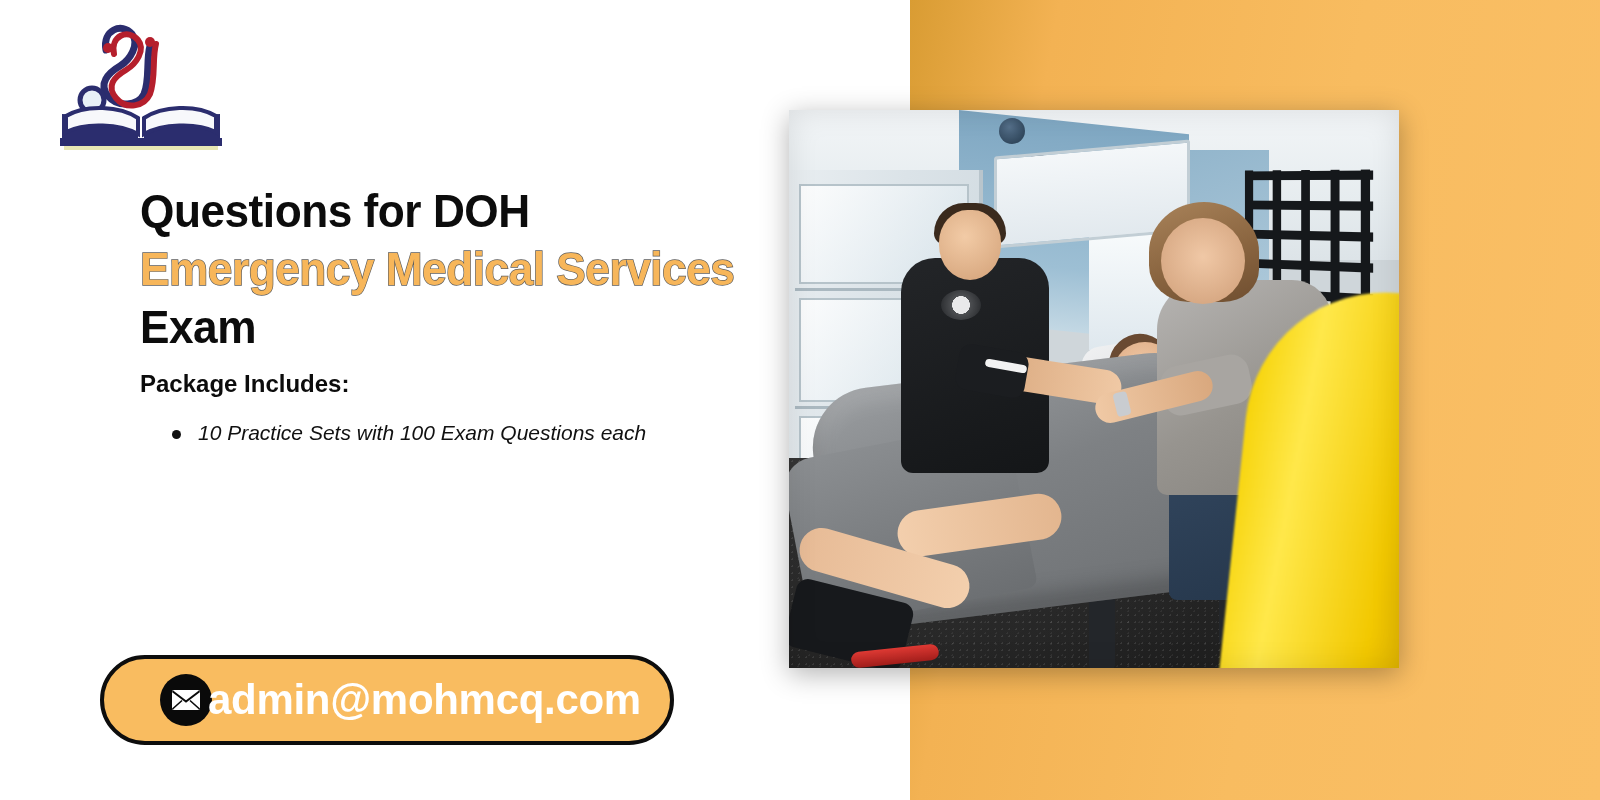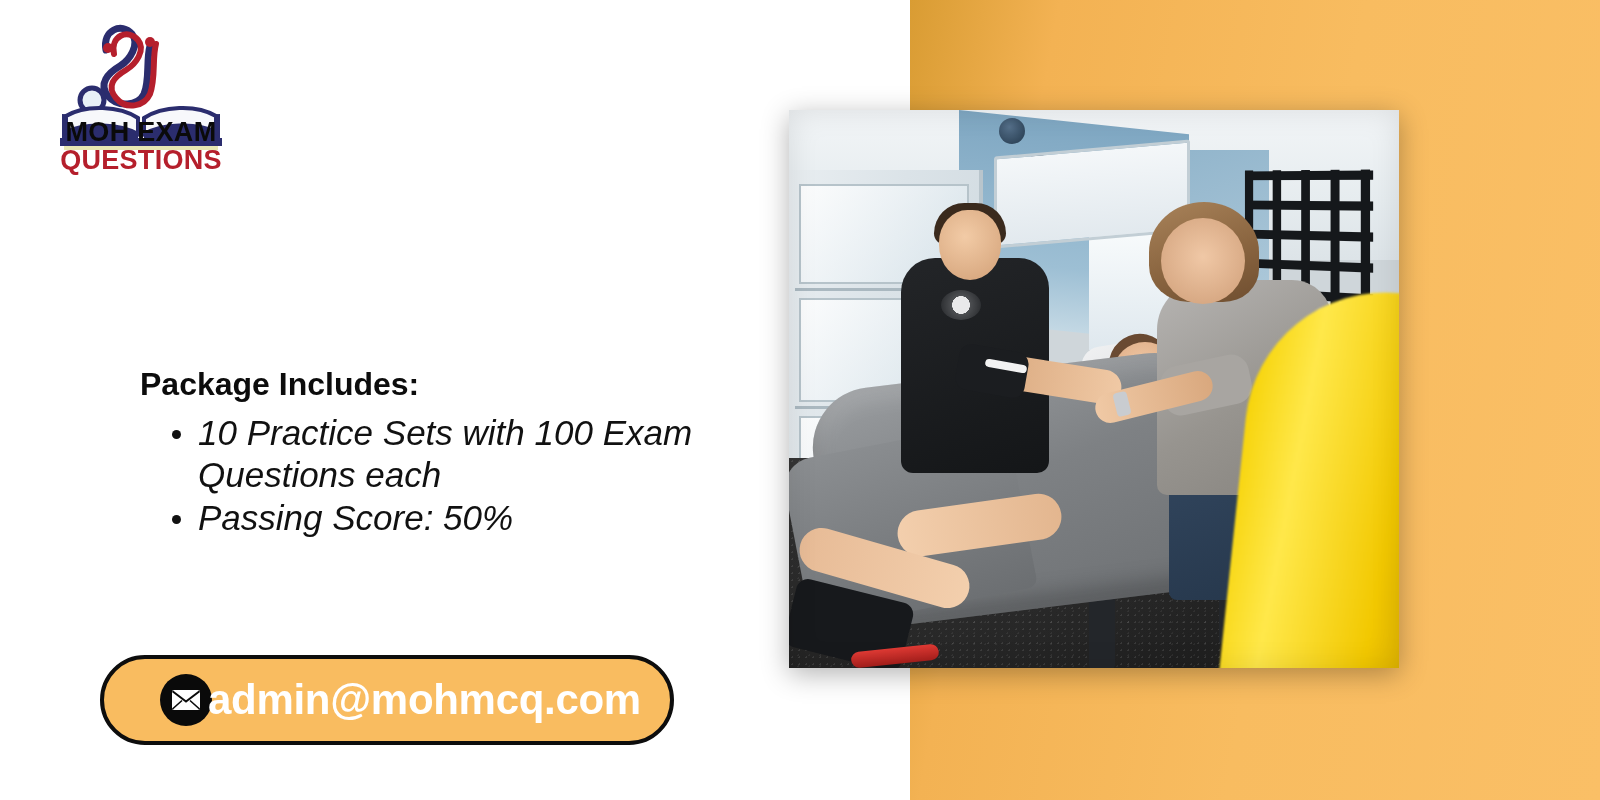--- a/index.html
+++ b/index.html
@@ -326,35 +326,35 @@
   
   .package {
     position: absolute;
     left: 140px;
     top: 362px;
     width: 680px;
   }
   .package-title {
     font-family: "Liberation Sans Narrow", "Liberation Sans", sans-serif;
     font-weight: bold;
-    font-size: 32px;
+    font-size: 24px;
     line-height: 44px;
     color: #0c0c0c;
     letter-spacing: 0px;
   }
   .package-list {
     margin: 6px 0 0 0;
     padding-left: 58px;
     list-style: none;
   }
   .package-list li {
     position: relative;
     font-family: "Liberation Sans Narrow", "Liberation Sans", sans-serif;
     font-style: italic;
-    font-size: 35px;
+    font-size: 21px;
     line-height: 42px;
     color: #111111;
     margin-bottom: 1px;
     max-width: 600px;
   }
   .package-list li::before {
     content: "";
     position: absolute;
     left: -26px;
     top: 18px;
@@ -490,32 +490,32 @@
       </g>
       <g>
         <path d="M16 100 L16 124 L92 124 L92 104 Z" fill="#2b2d6e"></path>
         <path d="M174 100 L174 124 L98 124 L98 104 Z" fill="#2b2d6e"></path>
         <path d="M20 102 C40 90, 74 92, 92 104 L92 120 C74 110, 40 108, 20 118 Z" fill="#f7f8fb" stroke="#2b2d6e" stroke-width="4"></path>
         <path d="M170 102 C150 90, 116 92, 98 104 L98 120 C116 110, 150 108, 170 118 Z" fill="#f7f8fb" stroke="#2b2d6e" stroke-width="4"></path>
         <rect x="14" y="124" width="162" height="8" fill="#2b2d6e"></rect>
         <rect x="18" y="132" width="154" height="4" fill="#e8e7b4"></rect>
       </g>
     </svg>
-    <div style="position:absolute; left:-2px; top:104px; width:194px; text-align:center;">
-      <div style="font-family:&quot;Liberation Sans Narrow&quot;,&quot;Liberation Sans&quot;,sans-serif; font-weight:bold; font-size:27px; line-height:28px; color:#0a0a0a; letter-spacing:0.3px;">MOH EXAM</div>
-      <div style="font-family:&quot;Liberation Sans Narrow&quot;,&quot;Liberation Sans&quot;,sans-serif; font-weight:bold; font-size:27px; line-height:28px; color:#b51f2c; letter-spacing:0.3px;">QUESTIONS</div>
-    </div>
   </div>
 
+  <div class="headline">
+    <div class="h-line">Questions for DOH</div>
+    <div class="h-line accent">Emergency Medical Services</div>
+    <div class="h-line">Exam</div>
+  </div>
 
   <div class="package">
     <div class="package-title">Package Includes:</div>
     <ul class="package-list">
       <li>10 Practice Sets with 100 Exam Questions each</li>
-      <li>Passing Score: 50%</li>
     </ul>
   </div>
 
   <div class="email-pill">
     <span class="email-icon">
       <svg width="30" height="22" viewBox="0 0 30 22" xmlns="http://www.w3.org/2000/svg" aria-hidden="true">
         <rect x="1" y="1" width="28" height="20" rx="2" fill="#ffffff"></rect>
         <path d="M1.5 2.2 L15 12.5 L28.5 2.2" fill="none" stroke="#0a0a0a" stroke-width="2"></path>
         <path d="M1.5 20 L11 11.5 M28.5 20 L19 11.5" fill="none" stroke="#0a0a0a" stroke-width="1.6"></path>
       </svg>

